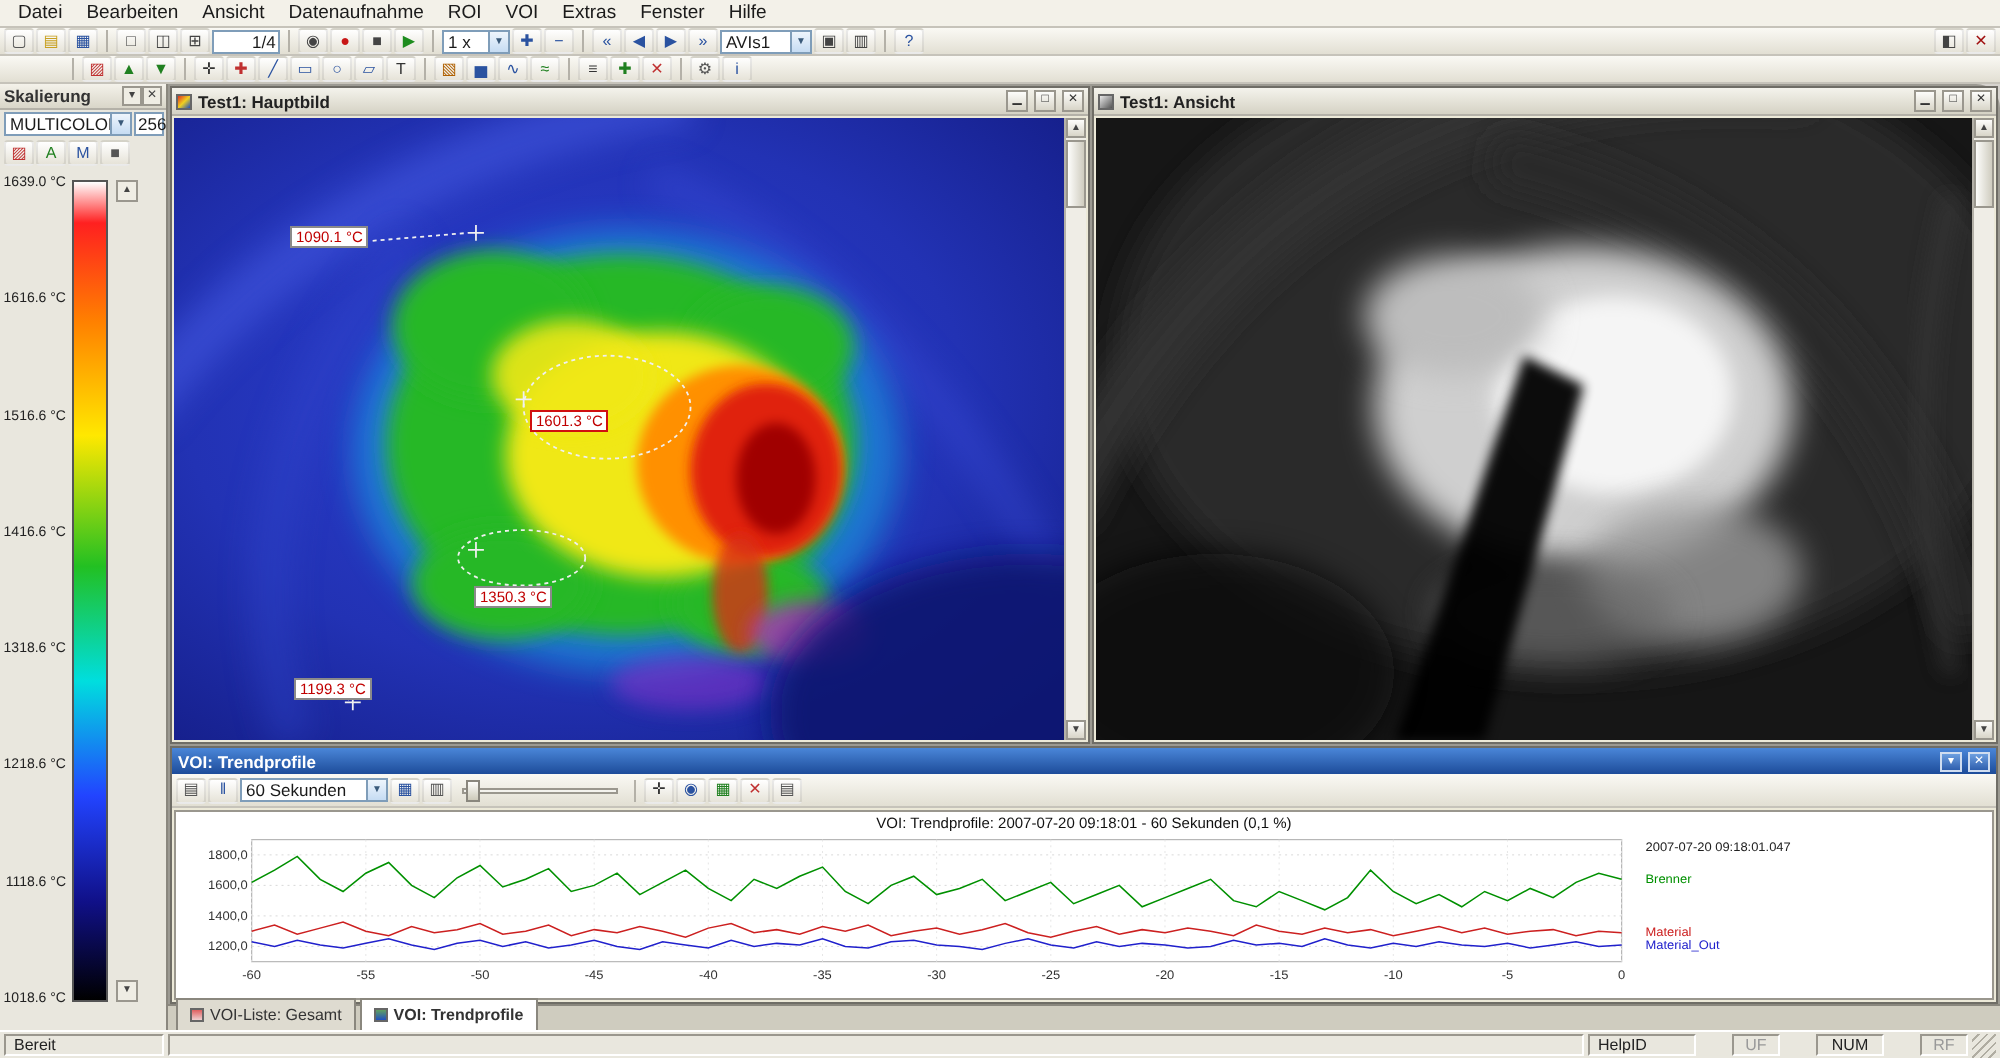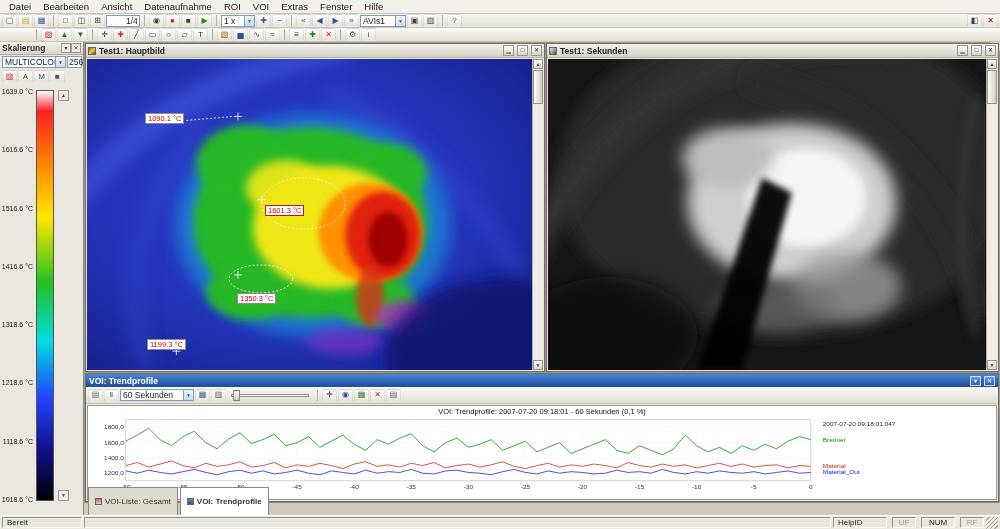--- a/index.html
+++ b/index.html
@@ -61,21 +61,21 @@
   .trend-header { height:13px; background:linear-gradient(#4a86d8,#1d4c9a); display:flex; align-items:center; padding:0 3px; gap:3px; }
   .trend-header .t { flex:1; color:#fff; font-size:8.5px; font-weight:bold; }
   .trend-hbtn { width:11px; height:10px; border:1px solid #d0ddf0; background:linear-gradient(#6d9fe0,#2f5fae); color:#fff; font-size:6px; line-height:8px; text-align:center; }
   #trend-tb { height:17px; }
   #trend-chart { position:absolute; left:1px; right:1px; top:31px; bottom:1px; background:#fff; border:1px solid #9a978e; }
   #trend-title { height:10px; text-align:center; font-size:7.5px; color:#111; padding-top:1px; }
   #trend-svg { width:100%; height:calc(100% - 11px); display:block; }
 
   
   #bottom-tabs { position:absolute; left:0; right:0; top:460px; height:13px; background:#cfccbf; border-top:1px solid #8a877e; display:flex; align-items:flex-end; padding-left:4px; gap:2px; }
-  .btab { height:28px; display:flex; align-items:center; gap:3px; padding:0 6px; font-size:8px; background:#dedbd0; border:1px solid #8a877e; border-bottom:none; color:#333; }
+  .btab { height:16px; display:flex; align-items:center; gap:3px; padding:0 6px; font-size:8px; background:#dedbd0; border:1px solid #8a877e; border-bottom:none; color:#333; }
   .btab.active { background:#ffffff; font-weight:bold; }
   .btab .ticon { width:7px; height:7px; border:1px solid #666; }
 
   
   #statusbar { position:absolute; left:0; top:515px; width:1000px; height:14px; background:#e9e7de; border-top:1px solid #ffffff; display:flex; align-items:center; gap:2px; padding:1px 2px; }
   .status-cell { height:11px; border:1px solid; border-color:#9a978e #fff #fff #9a978e; font-size:8px; padding:0 4px; line-height:10px; color:#222; }
   .status-fill { flex:1; height:11px; border:1px solid; border-color:#9a978e #fff #fff #9a978e; }
   .dim { color:#999; }
   .grip { width:12px; height:12px; background:repeating-linear-gradient(135deg,transparent 0 2px,#b0ada2 2px 3px); }
 </style>
@@ -364,21 +364,21 @@
         <div class="vscroll">
           <span class="vs-btn" style="top:0">▲</span>
           <span class="vs-thumb"></span>
           <span class="vs-btn" style="bottom:0">▼</span>
         </div>
       </div>
 
       <div class="win" style="left:462px;top:1px;width:453px;height:329px">
         <div class="win-header">
           <span class="win-icon" style="background:linear-gradient(135deg,#e8e8e8,#555)"></span>
-          <span class="win-title">Test1: Sekunden</span>
+          <span class="win-title">Test1: Ansicht</span>
           <span class="win-btn">▁</span>
           <span class="win-btn">□</span>
           <span class="win-btn">✕</span>
         </div>
         <div class="win-content">
           <svg viewBox="0 0 440 314" preserveAspectRatio="none">
             <rect width="440" height="314" fill="#161616"></rect>
             <ellipse cx="240" cy="120" rx="230" ry="160" fill="#2a2a2a" filter="url(#b8)"></ellipse>
             <path d="M-20,200 Q100,-40 360,-20" stroke="#303030" stroke-width="30" fill="none" filter="url(#b8)"></path>
             <path d="M440,260 Q380,60 200,20" stroke="#2c2c2c" stroke-width="24" fill="none" filter="url(#b8)"></path>
@@ -502,21 +502,21 @@
             <span>VOI: Trendprofile</span>
           </div>
         </div>
 
     </div>
   </div>
 
   <div id="statusbar">
     <span class="status-cell" style="width:80px">Bereit</span>
     <span class="status-fill"></span>
-    <span id="status-right" style="display:flex;gap:5px">
+    <span id="status-right" style="display:flex;gap:18px">
         <span class="status-cell " style="width: 54px; text-align: left;">HelpID</span>
         <span class="status-cell dim" style="width: 24px; text-align: center;">UF</span>
         <span class="status-cell" style="width: 34px; text-align: center;">NUM</span>
         <span class="status-cell dim" style="width: 24px; text-align: center;">RF</span>
       </span>
     <span class="grip"></span>
   </div>
 
 </div>
 

